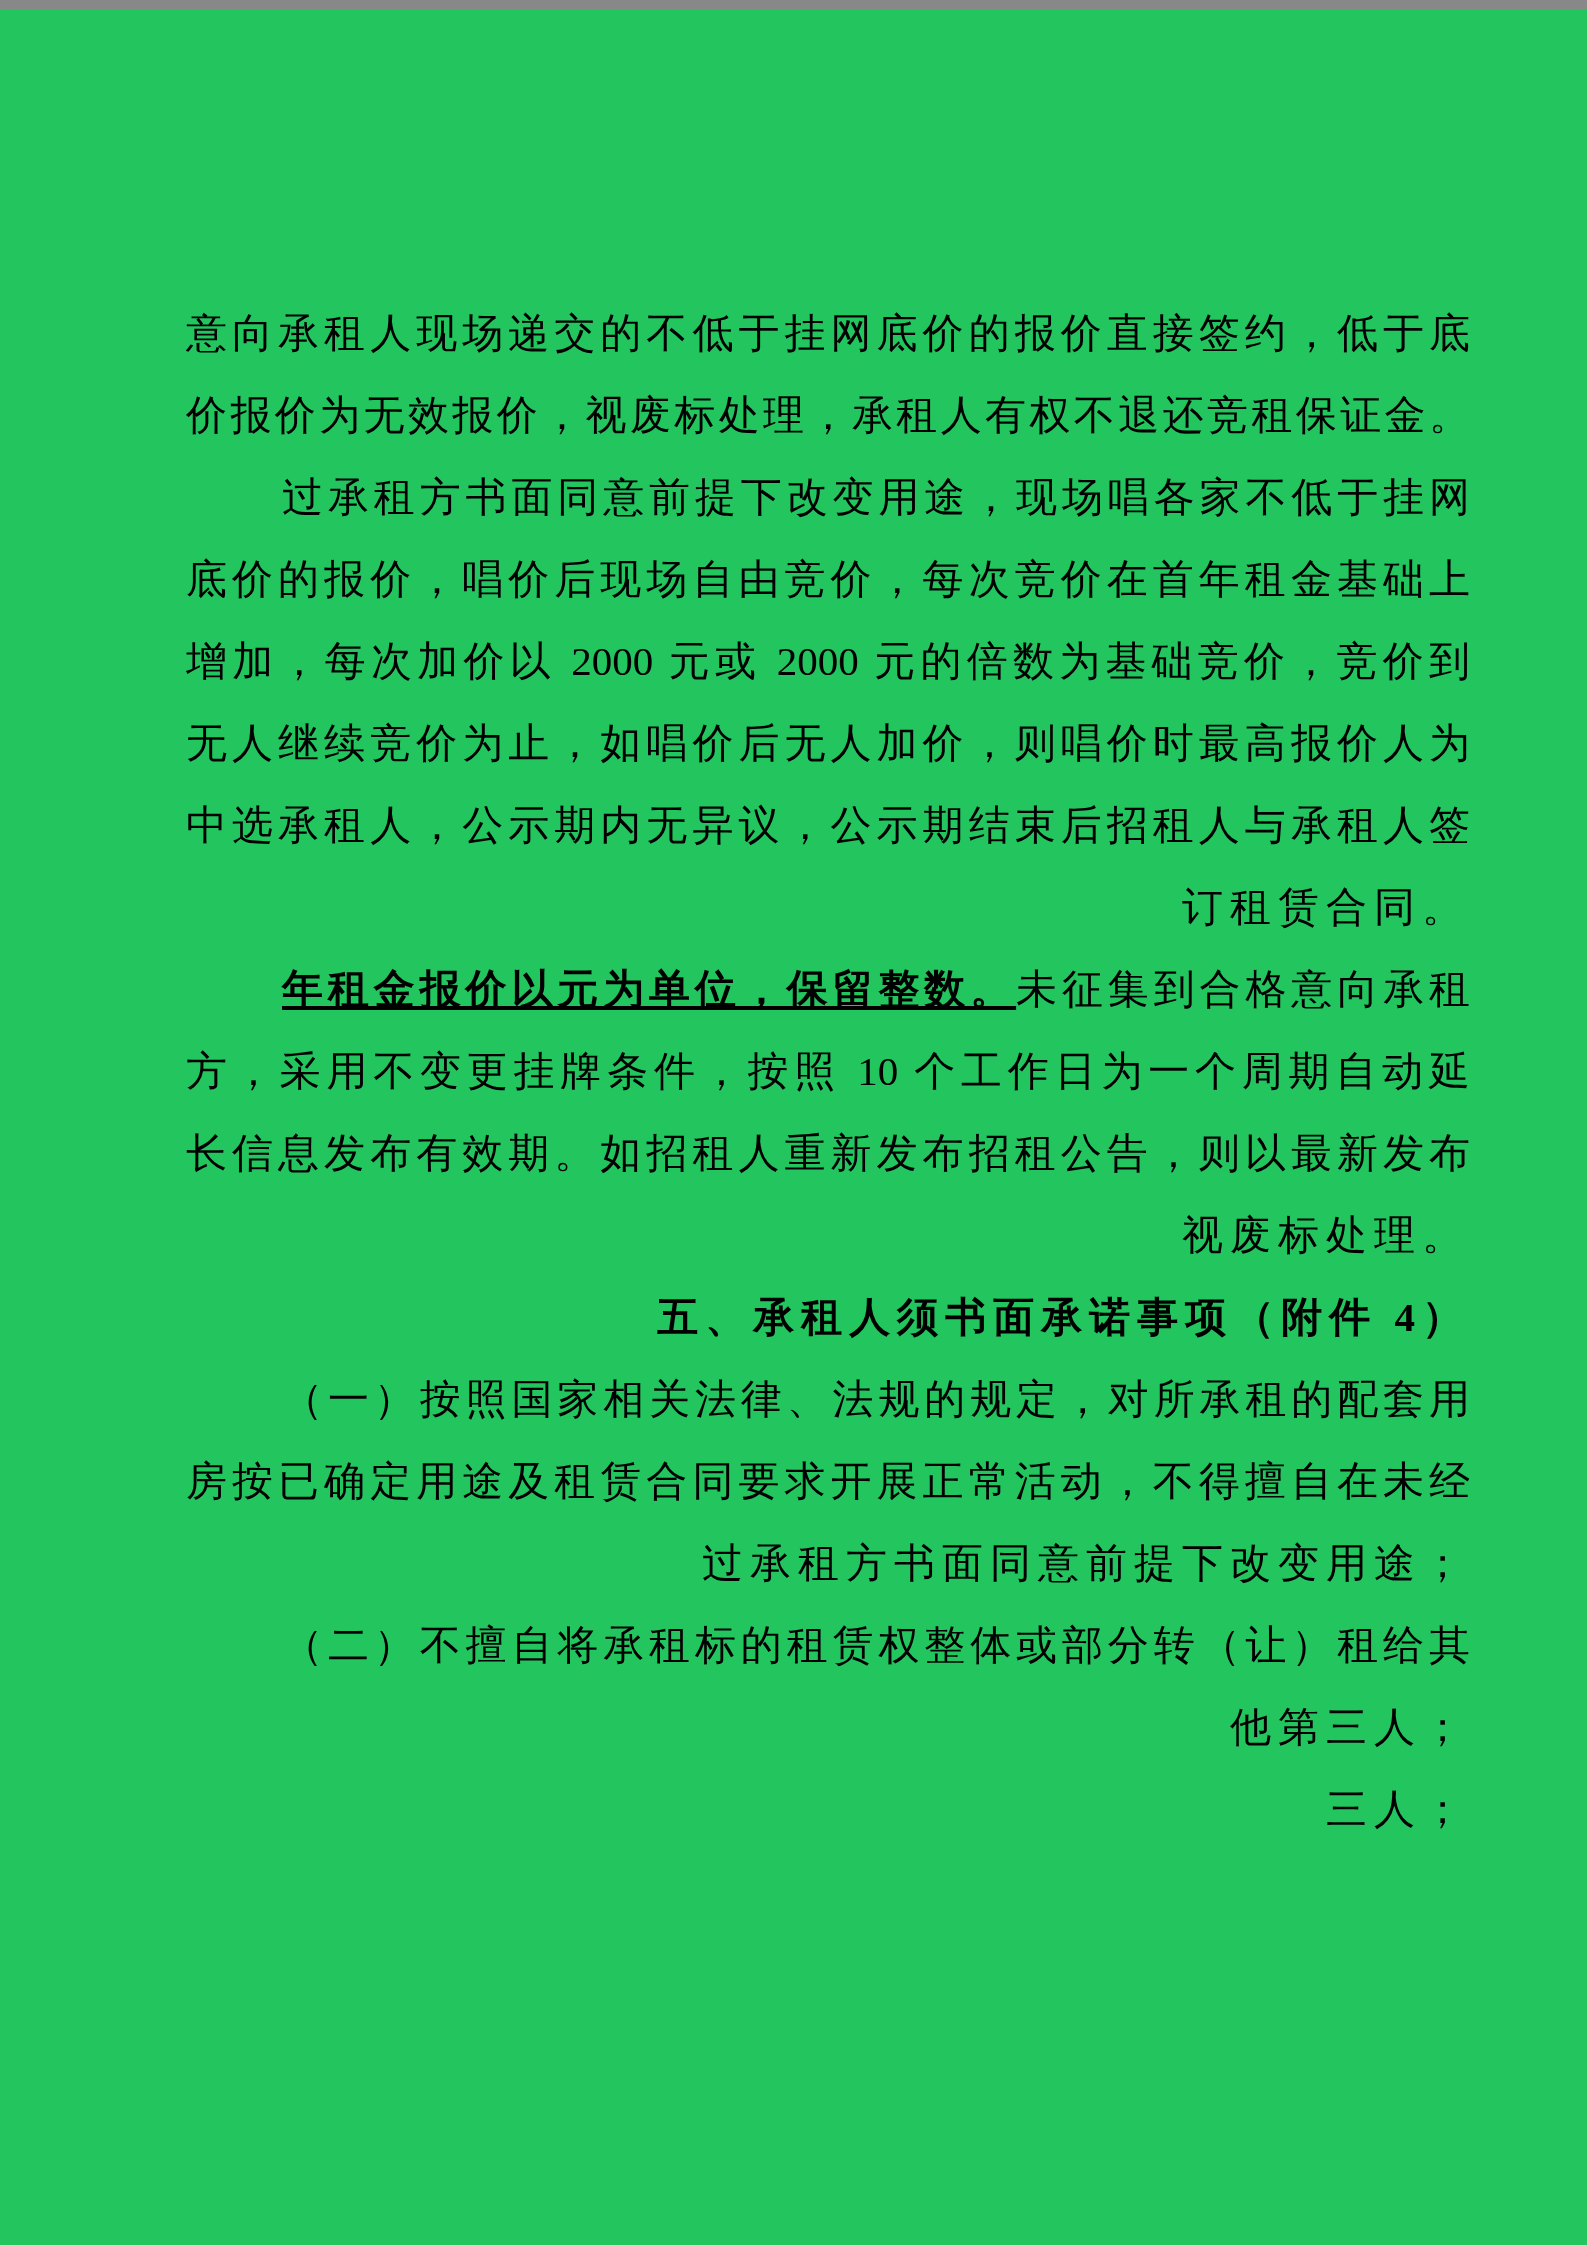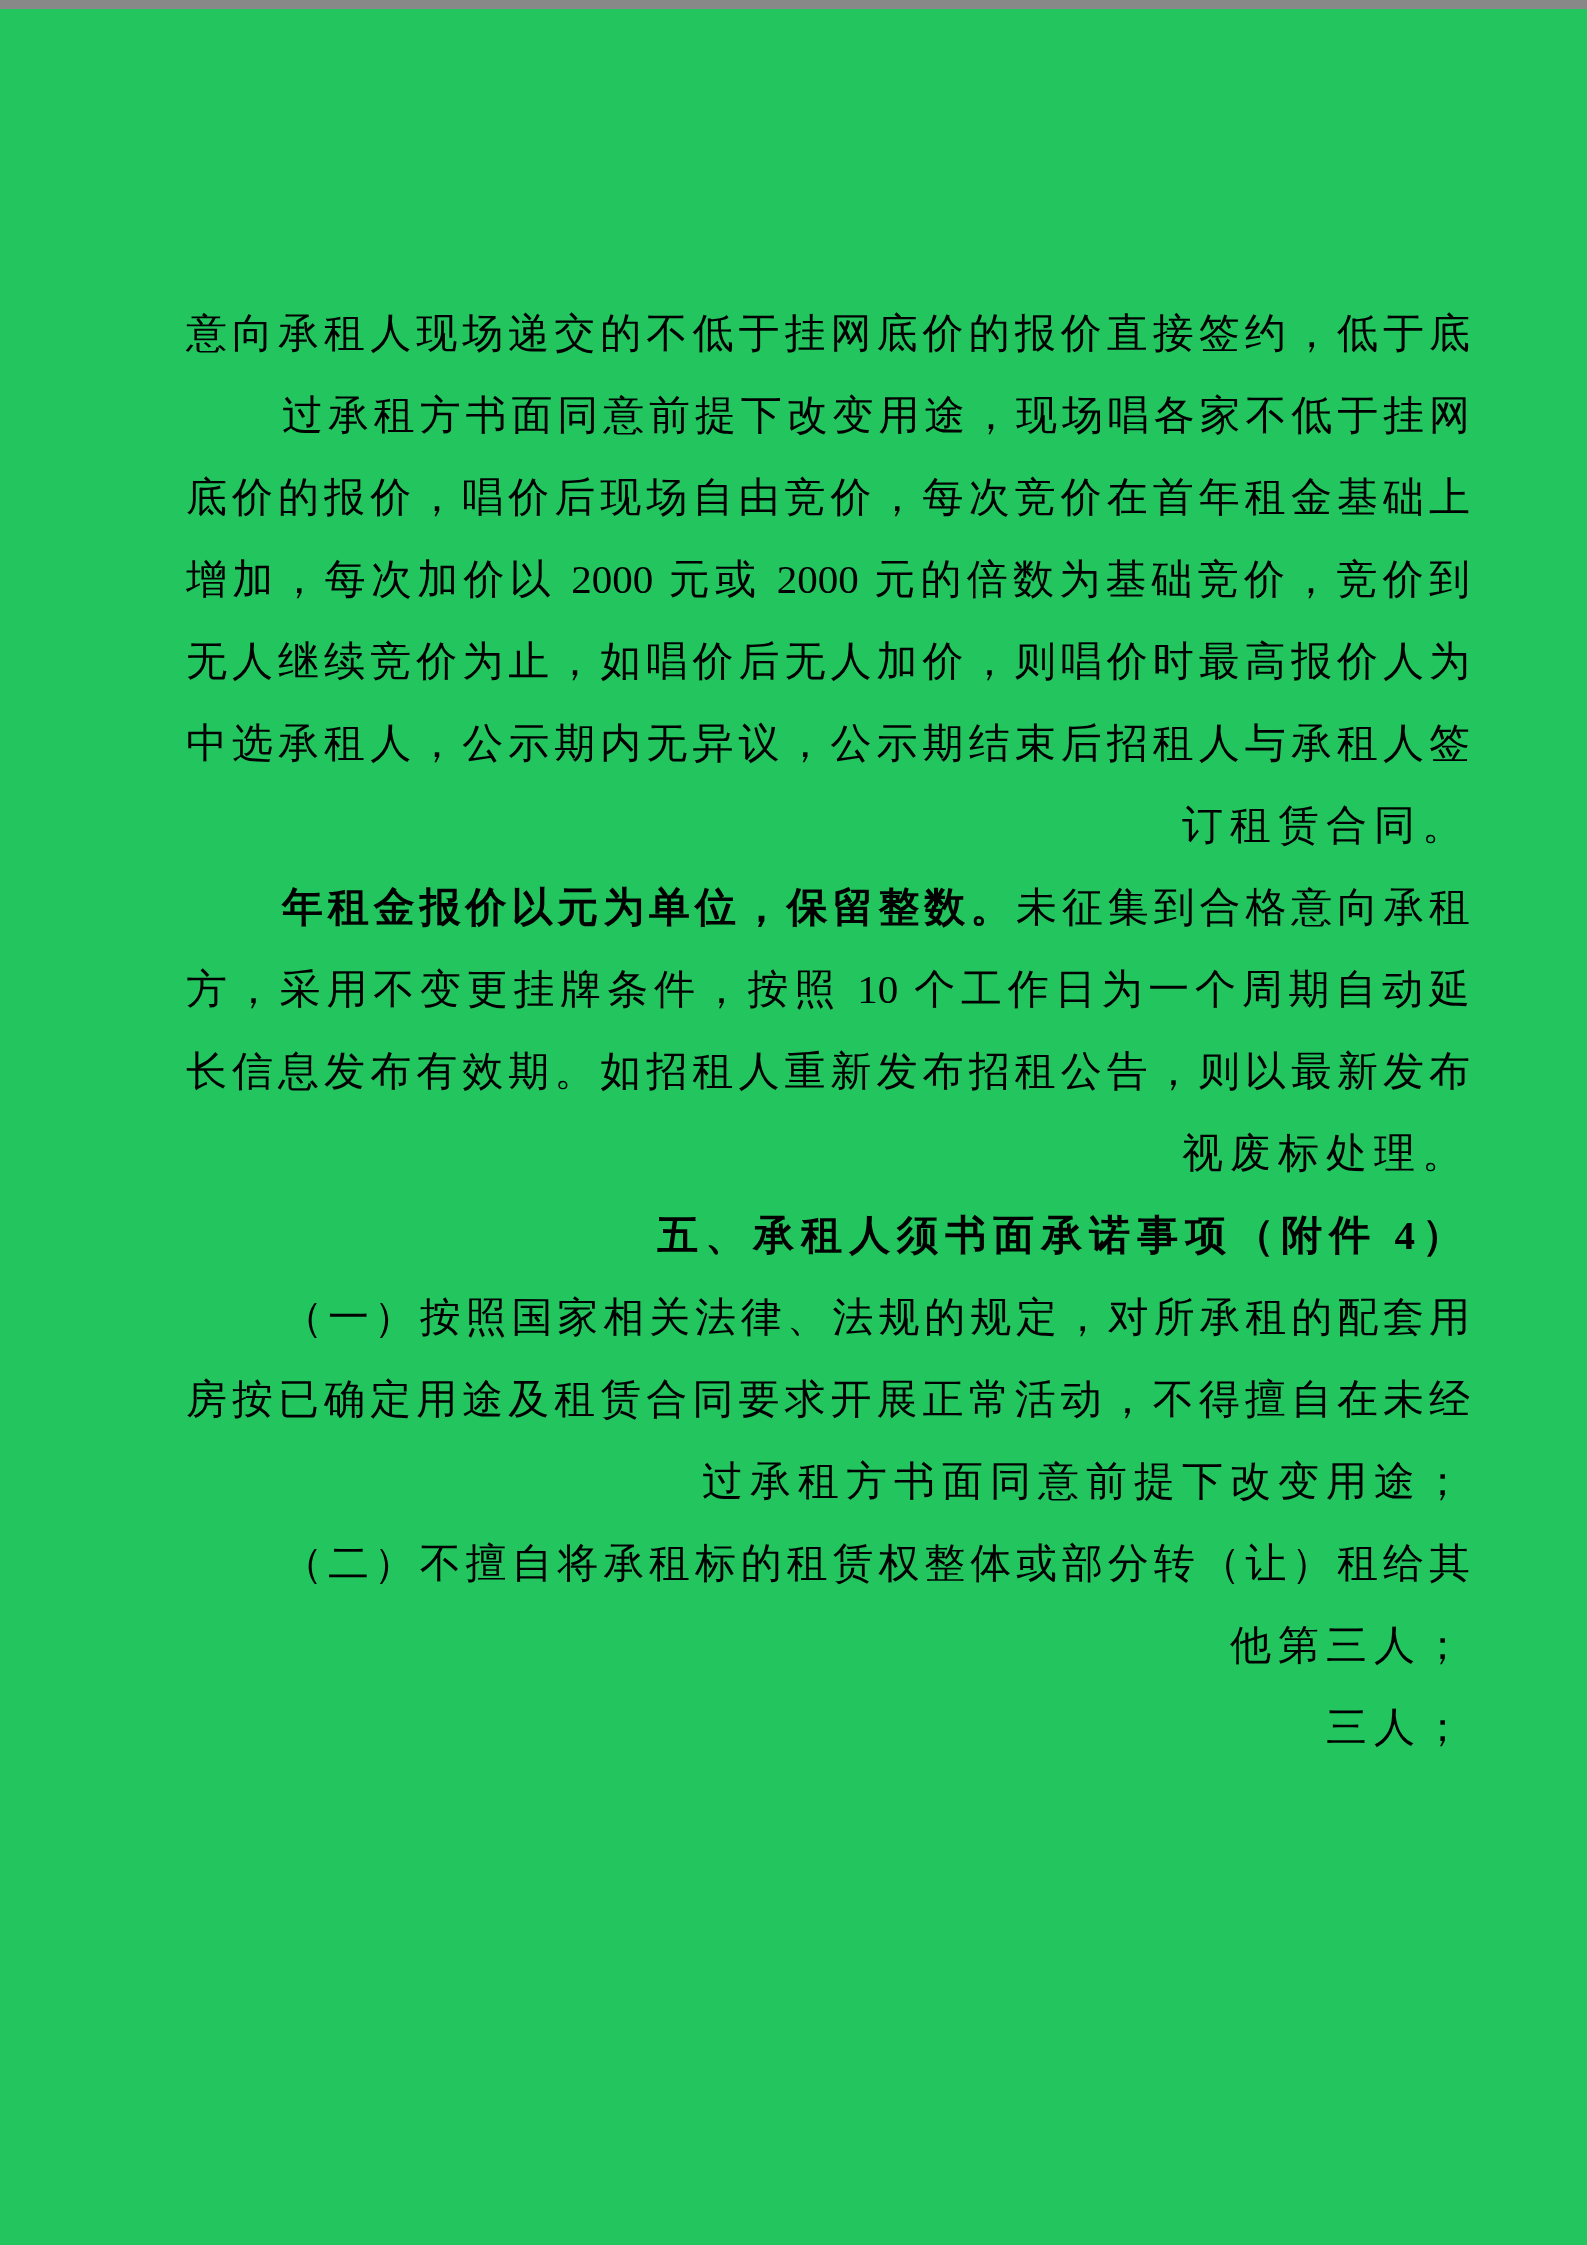--- a/index.html
+++ b/index.html
@@ -38,27 +38,29 @@
     letter-spacing: 7px;
   }
   .indent {
     padding-left: 96px;
   }
   .heading {
     font-weight: bold;
   }
   .bold-run {
     font-weight: bold;
+    text-decoration: underline;
   }
 </style>
 </head>
 <body>
 
 <div class="page">
   <div class="line j">意向承租人现场递交的不低于挂网底价的报价直接签约，低于底</div>
+  <div class="line j">价报价为无效报价，视废标处理，承租人有权不退还竞租保证金。</div>
   <div class="line j indent">过承租方书面同意前提下改变用途，现场唱各家不低于挂网</div>
   <div class="line j">底价的报价，唱价后现场自由竞价，每次竞价在首年租金基础上</div>
   <div class="line j">增加，每次加价以 2000 元或 2000 元的倍数为基础竞价，竞价到</div>
   <div class="line j">无人继续竞价为止，如唱价后无人加价，则唱价时最高报价人为</div>
   <div class="line j">中选承租人，公示期内无异议，公示期结束后招租人与承租人签</div>
   <div class="line l">订租赁合同。</div>
   <div class="line j indent">
     <span class="bold-run">年租金报价以元为单位，保留整数。</span><span>未征集到合格意向承租</span>
   </div>
   <div class="line j">方，采用不变更挂牌条件，按照 10 个工作日为一个周期自动延</div>

